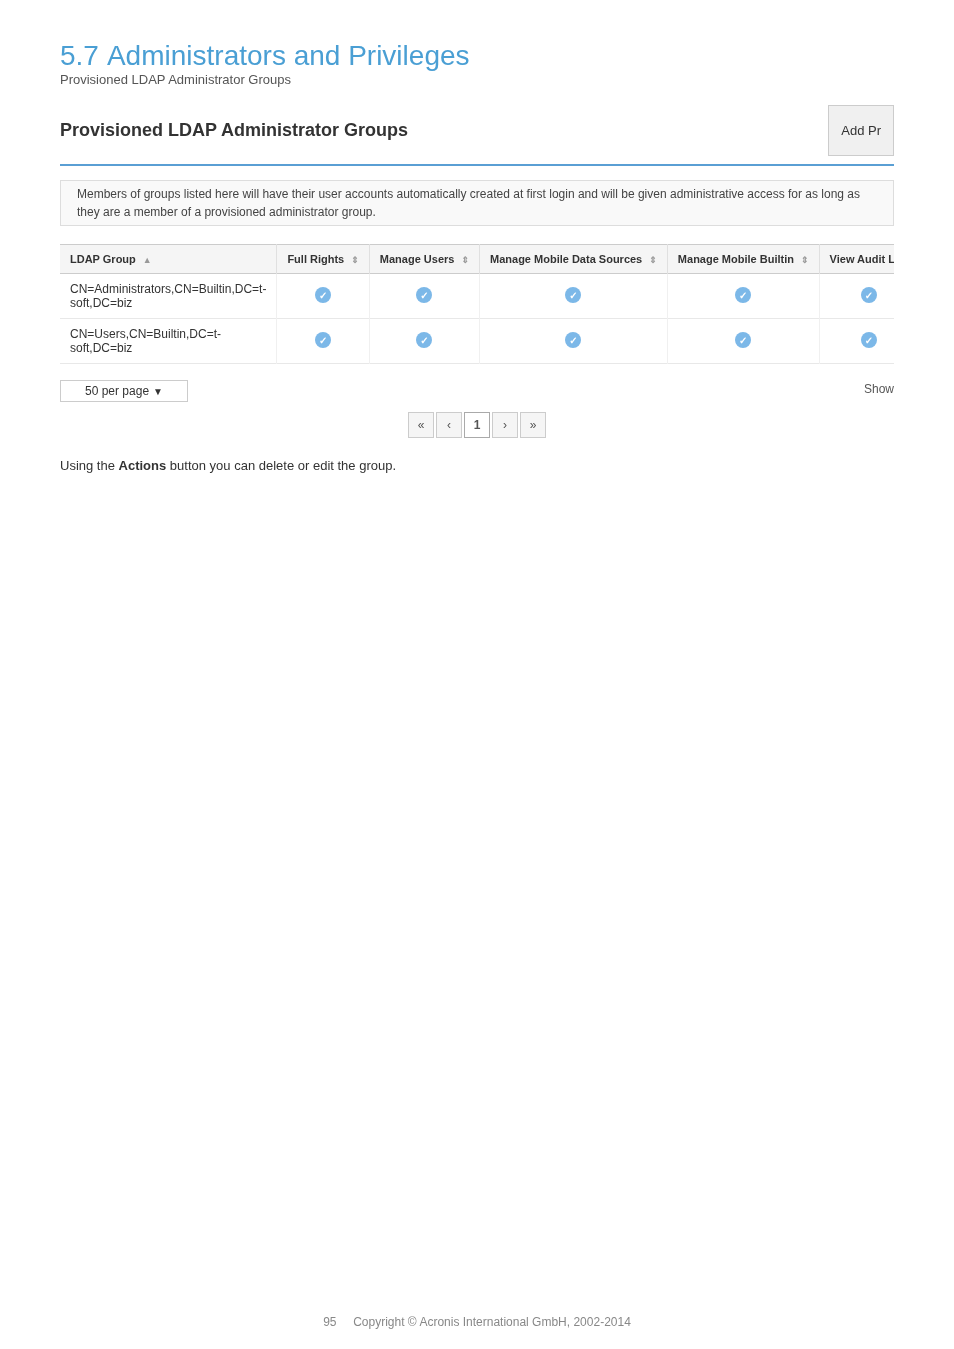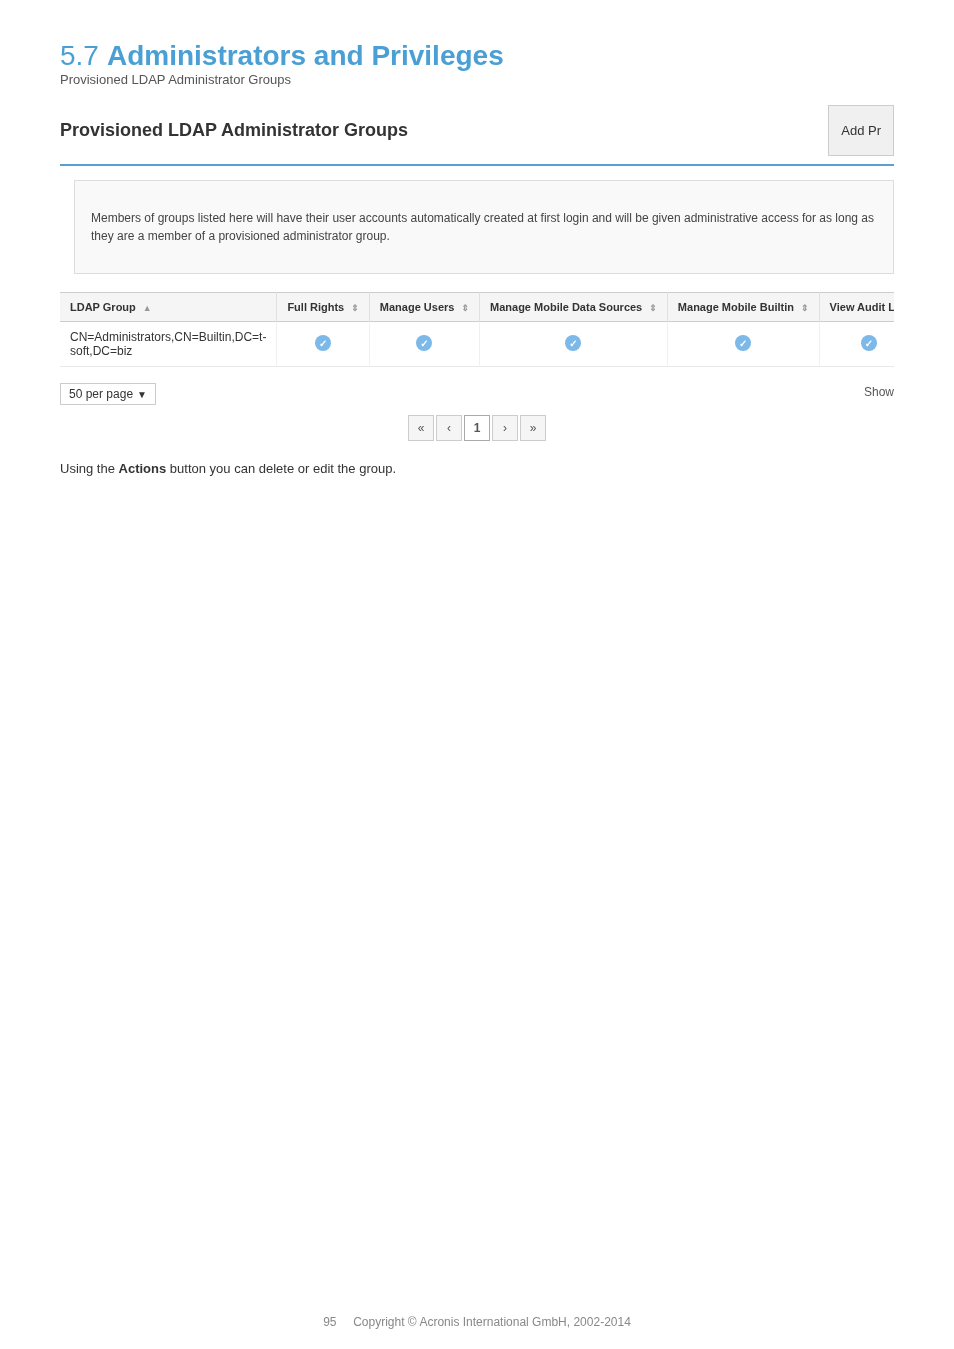--- a/index.html
+++ b/index.html
@@ -12,21 +12,21 @@
       min-height: 1349px;
       position: relative;
     }
 
     .page-content {
       padding: 40px 60px 80px 60px;
     }
 
     .section-heading {
       font-size: 28px;
-      font-weight: 700;
+      font-weight: 400;
       color: #4a9fd4;
       margin-bottom: 6px;
     }
 
     .section-number {
       font-size: 28px;
       font-weight: 300;
       color: #4a9fd4;
       margin-right: 8px;
     }
@@ -58,26 +58,25 @@
       padding: 17px 12px;
       font-size: 13px;
       color: #333;
       cursor: pointer;
       white-space: nowrap;
     }
 
     .info-box {
       background: #f9f9f9;
       border: 1px solid #ddd;
-      padding: 28px 16px;
+      padding: 4px 16px;
       margin-bottom: 18px;
       font-size: 12px;
       color: #444;
       line-height: 1.5;
-      margin-left: 14px;
     }
 
     .table-container {
       width: 100%;
       overflow: hidden;
       margin-bottom: 10px;
     }
 
     table {
       width: 100%;
@@ -152,21 +151,21 @@
       left: 50%;
       transform: translate(-50%, -50%);
       font-weight: bold;
     }
 
     .per-page-selector {
       display: inline-flex;
       align-items: center;
       border: 1px solid #ccc;
       background: #fff;
-      padding: 3px 8px;
+      padding: 3px 24px;
       font-size: 12px;
       cursor: pointer;
       color: #333;
       margin-top: 6px;
     }
 
     .per-page-selector .arrow {
       margin-left: 4px;
       font-size: 10px;
     }
@@ -297,20 +296,38 @@
           <td class="center">
             <span class="check-icon"></span>
           </td>
           <td class="center">
             <span class="check-icon"></span>
           </td>
           <td class="center">
             <span class="check-icon"></span>
           </td>
         </tr>
+        <tr>
+          <td>CN=Users,CN=Builtin,DC=t-soft,DC=biz</td>
+          <td class="center">
+            <span class="check-icon"></span>
+          </td>
+          <td class="center">
+            <span class="check-icon"></span>
+          </td>
+          <td class="center">
+            <span class="check-icon"></span>
+          </td>
+          <td class="center">
+            <span class="check-icon"></span>
+          </td>
+          <td class="center">
+            <span class="check-icon"></span>
+          </td>
+        </tr>
       </tbody>
     </table>
   </div>
 
   <div style="display:flex; justify-content: space-between; align-items: center; margin-bottom: 6px;">
     <div class="per-page-selector">
       <span>50 per page</span>
       <span class="arrow">▼</span>
     </div>
     <span class="show-label">Show</span>

